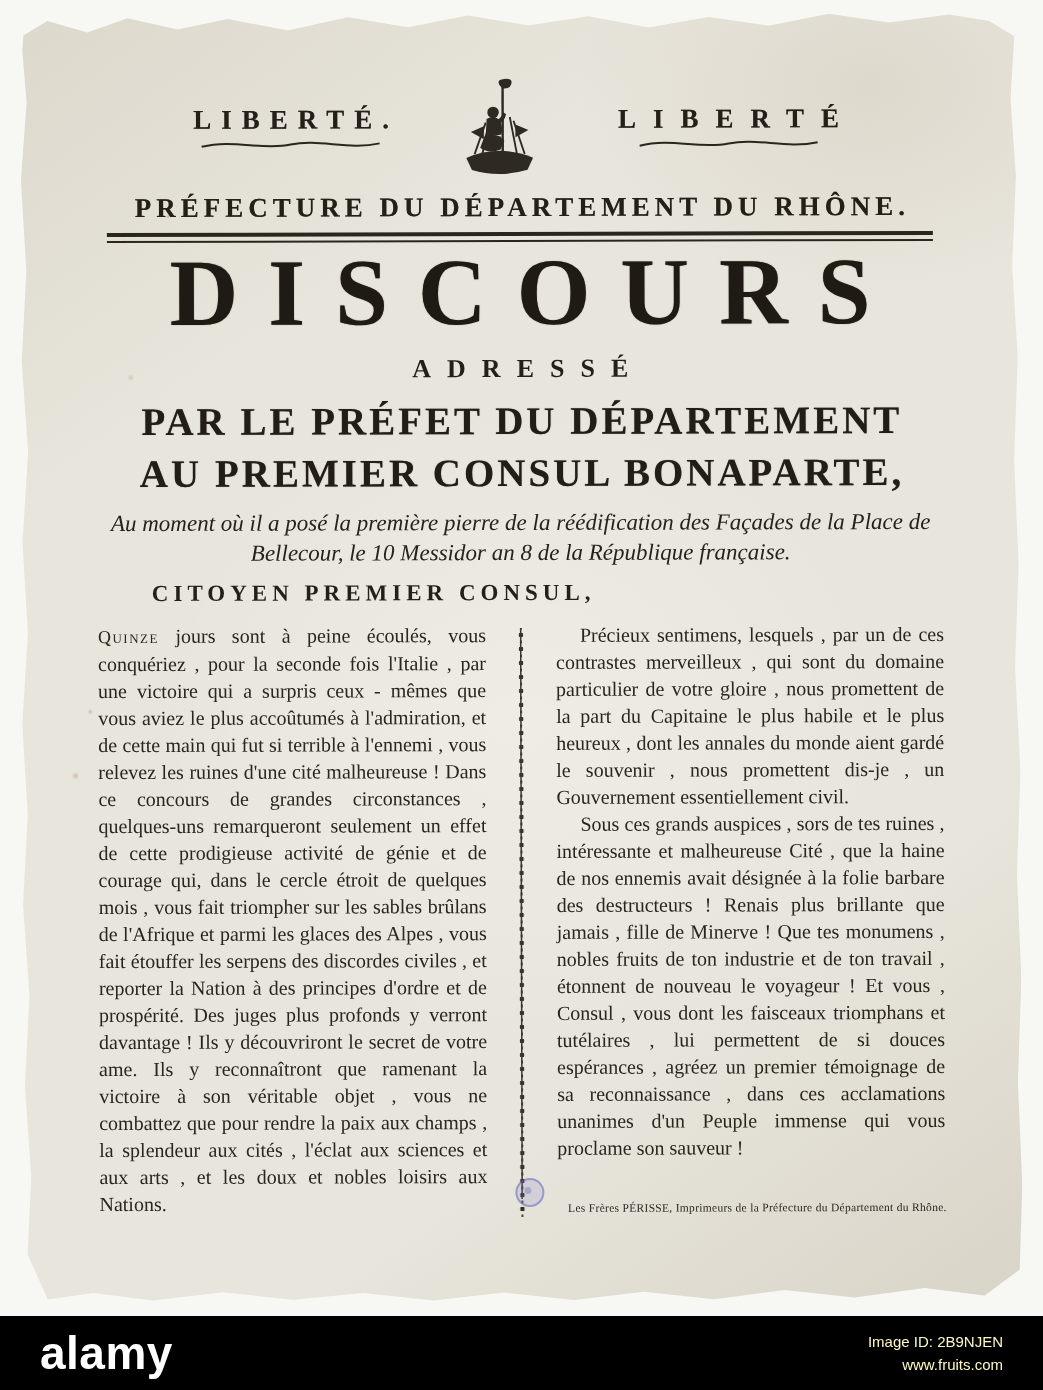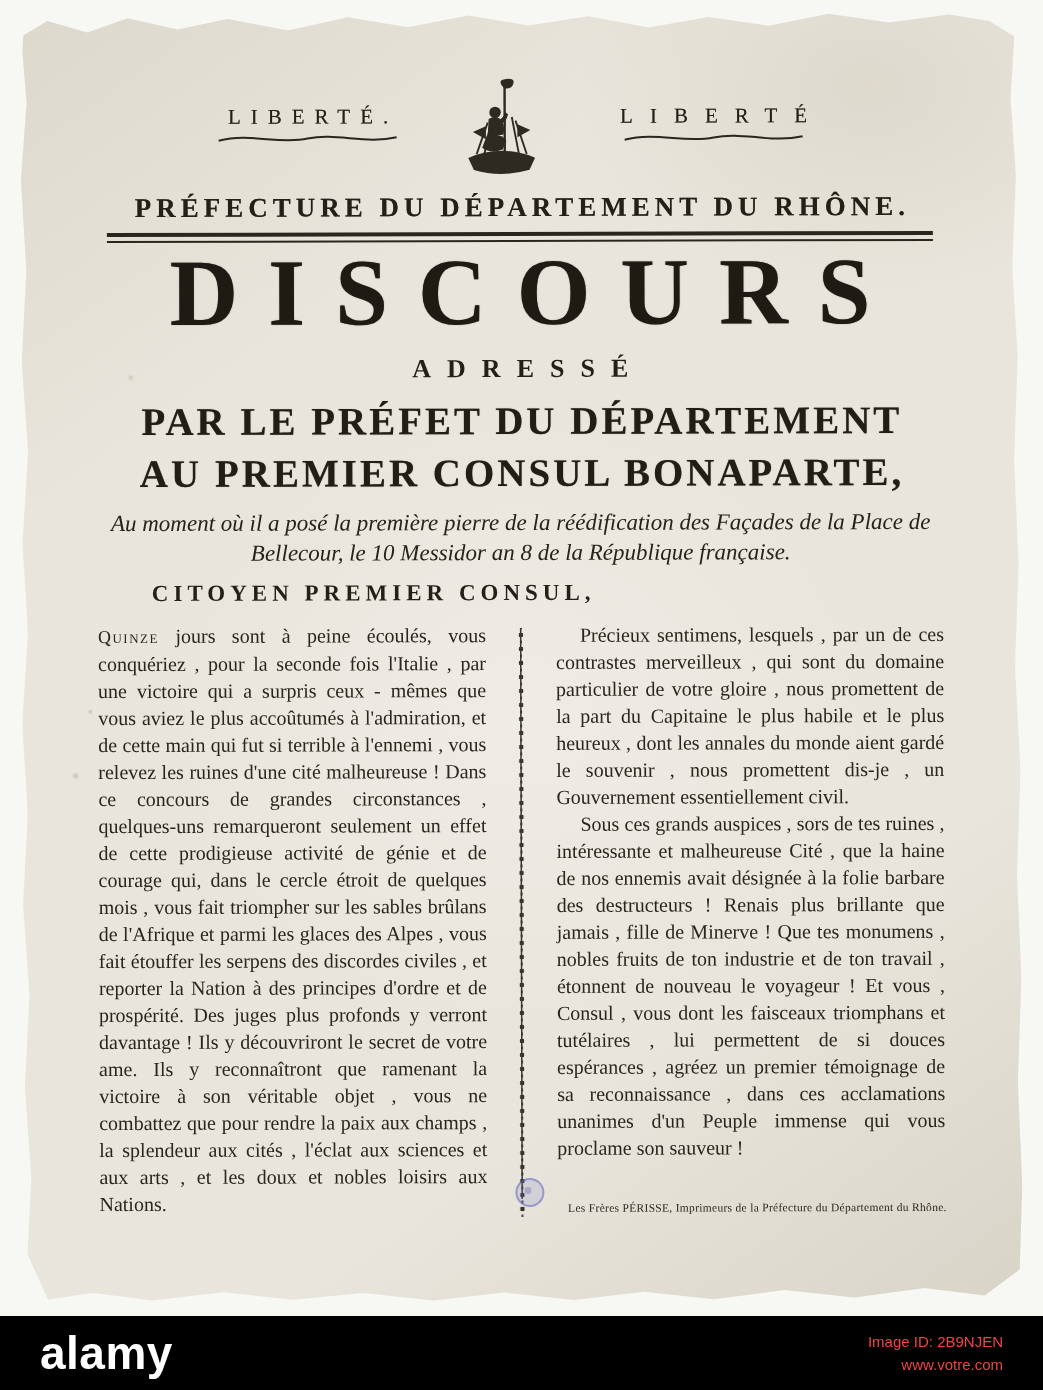--- a/index.html
+++ b/index.html
@@ -46,21 +46,21 @@
     color: #2a251d;
   }
 
   
   .masthead {
     margin-top: 68px;
     display: flex; align-items: flex-start; justify-content: center; gap: 58px;
   }
   .motto-block { display: flex; flex-direction: column; align-items: center; padding-top: 26px; }
   .motto {
-    font-size: 21px; font-weight: 400; color: #241f17;
+    font-size: 27px; font-weight: 700; color: #241f17;
     white-space: nowrap; text-shadow: 0 0 .6px rgba(25,20,12,.55);
   }
   .motto-left  { letter-spacing: 10px; text-indent: 10px; }
   .motto-right { letter-spacing: 17px; text-indent: 17px; }
   .swash { margin-top: 4px; }
   .emblem { width: 86px; height: 102px; flex: 0 0 auto; }
 
   .prefecture {
     margin-top: 12px; text-align: center;
     font-size: 27px; font-weight: 600; letter-spacing: 5px; text-indent: 5px;
@@ -150,21 +150,21 @@
     position: absolute; left: 0; bottom: 0;
     width: 100%; height: 74px; background: #000;
     display: flex; align-items: center; justify-content: space-between;
     padding: 4px 40px; box-sizing: border-box;
     font-family: "Liberation Sans", sans-serif;
   }
   .brand {
     color: #fff; font-size: 46px; font-weight: 700;
     letter-spacing: .5px; line-height: 1;
   }
-  .bar-right { text-align: right; color: #ef4444; font-size: 15px; line-height: 1.55; }
+  .bar-right { text-align: right; color: #fef9c3; font-size: 15px; line-height: 1.55; }
 </style>
 </head>
 <body>
 
 <div class="paper">
   <div class="content">
 
     <div class="masthead">
       <div class="motto-block">
         <div class="motto motto-left">LIBERTÉ.</div>
@@ -235,15 +235,15 @@
     <div class="stamp"></div>
     <div class="imprint">Les Frères PÉRISSE, Imprimeurs de la Préfecture du Département du Rhône.</div>
 
   </div>
 </div>
 
 <div class="footer-bar">
   <div class="brand">alamy</div>
   <div class="bar-right">
     <div>Image ID: 2B9NJEN</div>
-    <div>www.votre.com</div>
+    <div>www.fruits.com</div>
   </div>
 </div>
 
 </body></html>

